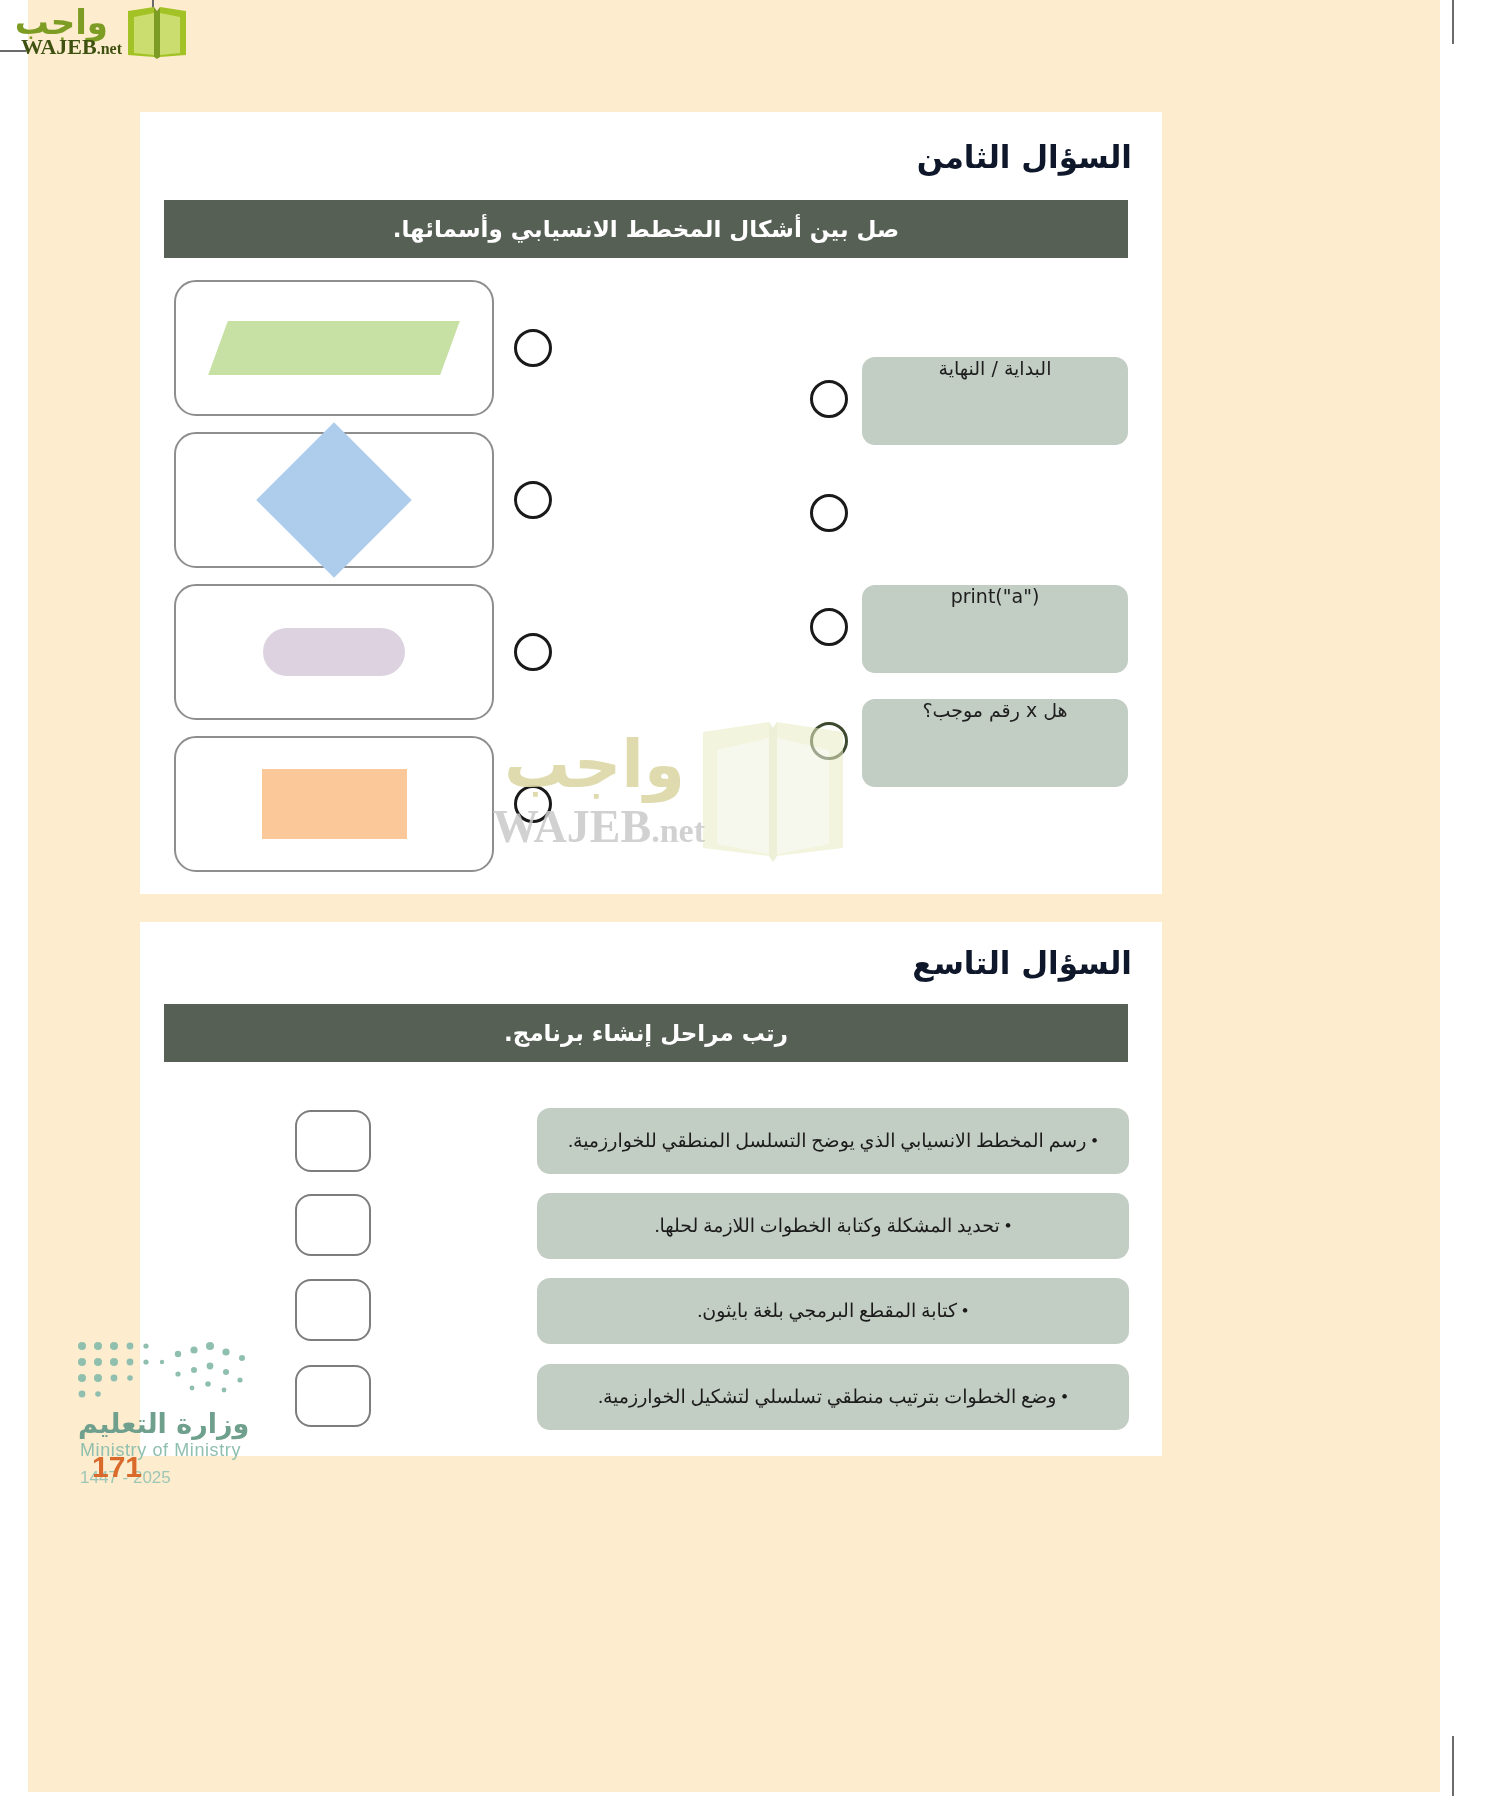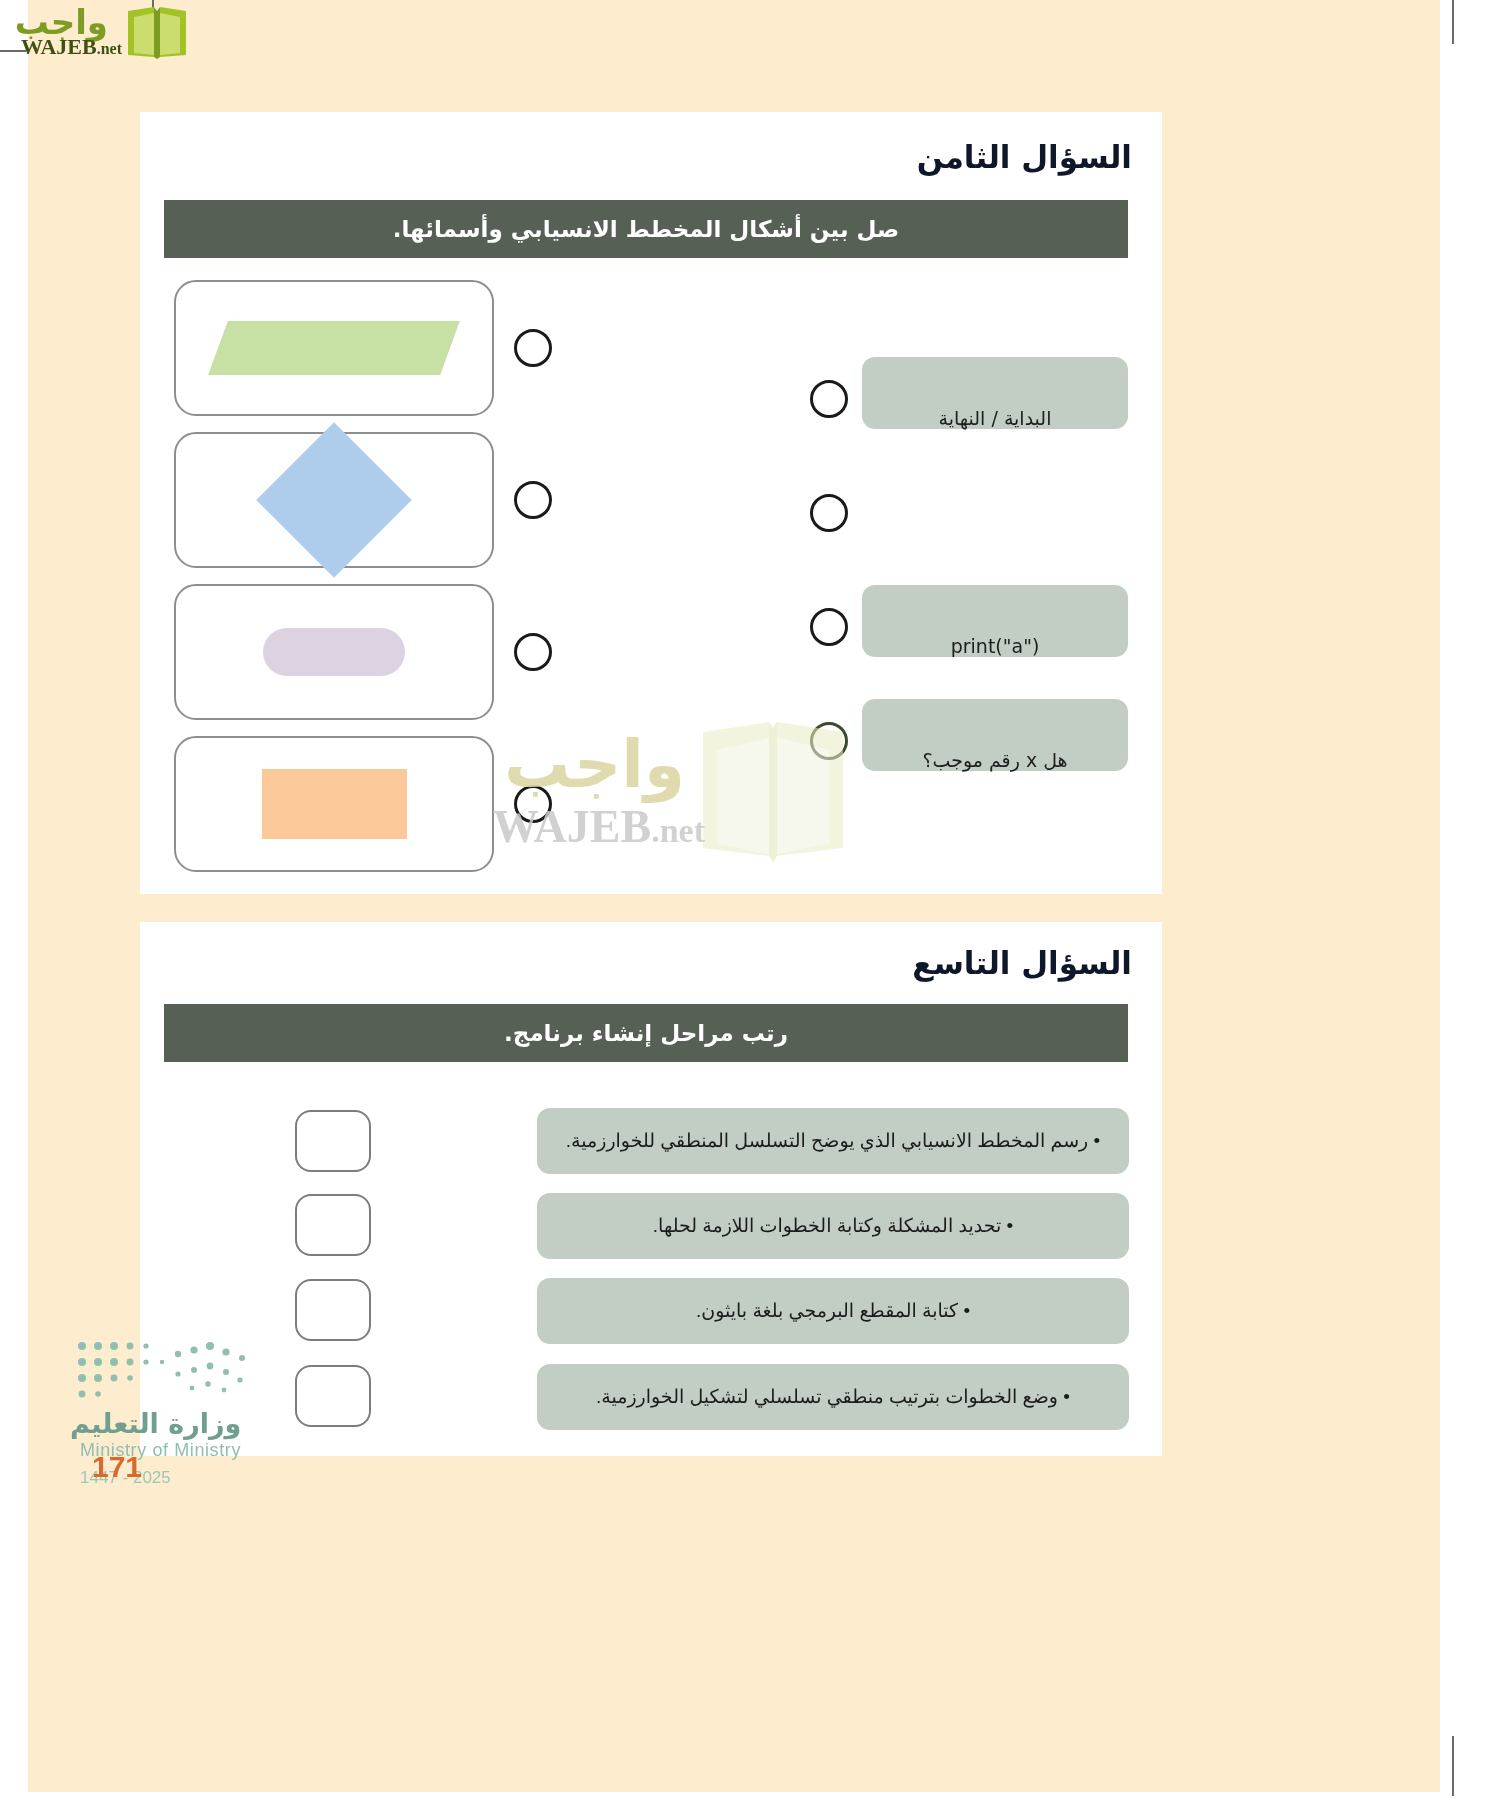--- a/index.html
+++ b/index.html
@@ -180,25 +180,25 @@
   #conn-right-1 { top: 382px; }
   #conn-right-2 { top: 496px; }
   #conn-right-3 { top: 610px; }
   #conn-right-3 { border-color: #3d4a30; }
 
   
   .label-pill {
     position: absolute;
     left: 722px;
     width: 266px;
-    height: 72px;
+    height: 88px;
     background: #c2cdc3;
     border-radius: 13px;
     display: flex;
-    align-items: flex-end;
+    align-items: flex-start;
     justify-content: center;
     direction: rtl;
   }
   #label-pill-0 { top: 245px; }
   #label-pill-1 { top: 359px; }
   #label-pill-2 { top: 473px; }
   #label-pill-3 { top: 587px; }
   .label-pill span {
     font-size: 19px;
     color: #1e1e1e;
@@ -235,21 +235,21 @@
     direction: rtl;
     padding: 0 18px;
   }
   #step-pill-0 { top: 186px; }
   #step-pill-1 { top: 271px; }
   #step-pill-2 { top: 356px; }
   #step-pill-3 { top: 442px; }
   .step-pill span {
     font-size: 19px;
     color: #1b1b1b;
-    font-family: Liberation Sans, sans-serif;
+    font-family: Liberation Serif, serif;
     text-align: center;
     line-height: 1.3;
   }
 
   
   .watermark {
     position: absolute;
     left: 425px; top: 700px;
     width: 420px; height: 195px;
     z-index: 25;
@@ -286,21 +286,21 @@
   
   .moe-logo {
     position: absolute;
     left: 70px; top: 1336px;
     width: 250px; height: 160px;
     z-index: 30;
   }
   .moe-dots { position: absolute; left: 4px; top: 0; width: 180px; height: 70px; }
   .moe-ar {
     position: absolute;
-    left: 0; top: 72px;
+    left: 8px; top: 72px;
     font-size: 27px;
     font-weight: bold;
     color: #6f9f8d;
     font-family: "DejaVu Sans", sans-serif;
     white-space: nowrap;
     direction: rtl;
   }
   .moe-en {
     position: absolute;
     left: 10px; top: 104px;

